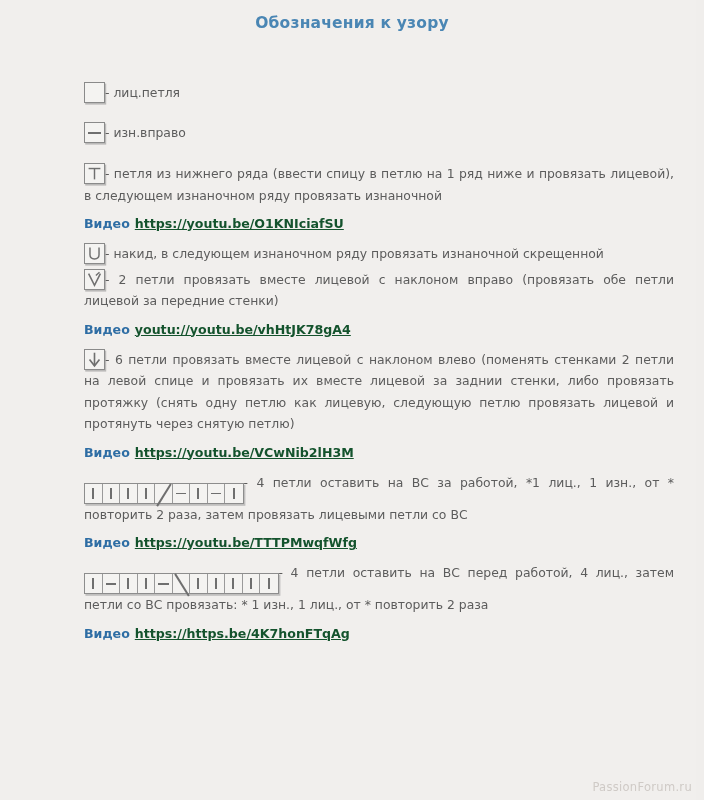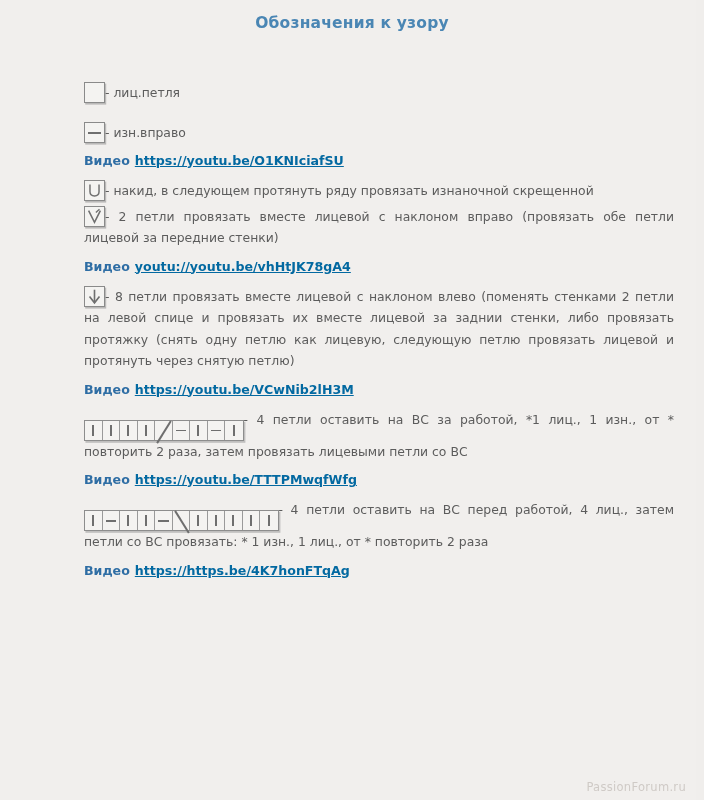--- a/index.html
+++ b/index.html
@@ -87,21 +87,21 @@
     color: #2e6da4;
     font-size: 12.6px;
     font-weight: bold;
     margin: 9px 0 10px 0;
     line-height: 18px;
   }
   .videoline .label {
     margin-right: 5px;
   }
   .videoline .url {
-    color: #0369a1;
+    color: #14532d;
     text-decoration: underline;
   }
   
   .cable {
     display: inline-block;
     vertical-align: -7px;
     border: 1.3px solid #8d8d8d;
     background: #f4f3f1;
     box-shadow: 1.4px 1.8px 0 rgba(120,120,120,0.4);
     height: 21px;
@@ -158,21 +158,21 @@
     left: 50%;
     top: -2px;
     height: 26px;
     width: 1.6px;
     background: #6f6f6f;
     transform: rotate(-32deg);
     transform-origin: center;
   }
   .watermark {
     position: absolute;
-    right: 10px;
+    right: 4px;
     bottom: 6px;
     color: #cfcac6;
     font-size: 11.5px;
     letter-spacing: 0.3px;
     font-family: "DejaVu Sans", sans-serif;
   }
 </style>
 </head>
 <body>
 
@@ -183,43 +183,49 @@
   <div class="content">
 
     <div class="entry">
       <p class="desc nojust"><span class="sym sym-cell"></span><span>- лиц.петля</span></p>
     </div>
 
     <div class="entry" style="margin-top:18px;">
       <p class="desc nojust"><span class="sym sym-cell sym-dash"></span><span>- изн.вправо</span></p>
     </div>
 
+    <div class="entry" style="margin-top:20px;">
+      <p class="desc"><span class="sym sym-cell"><svg class="glyph" viewBox="0 0 21 21">
+              <line x1="4" y1="5" x2="17" y2="5" stroke="#6f6f6f" stroke-width="1.6"></line>
+              <line x1="10.5" y1="5" x2="10.5" y2="17" stroke="#6f6f6f" stroke-width="1.6"></line>
+            </svg></span><span>- петля из нижнего ряда (ввести спицу в петлю на 1 ряд ниже и провязать лицевой), в следующем изнаночном ряду провязать изнаночной</span></p>
+    </div>
 
     <div class="videoline"><span class="label">Видео</span><span class="url">https://youtu.be/O1KNIciafSU</span></div>
 
     <div class="entry">
       <p class="desc nojust"><span class="sym sym-cell"><svg class="glyph" viewBox="0 0 21 21">
               <path d="M5.5 4 L5.5 12 Q5.5 16.5 10.5 16.5 Q15.5 16.5 15.5 12 L15.5 4" fill="none" stroke="#6f6f6f" stroke-width="1.6"></path>
-            </svg></span><span>- накид, в следующем протянуть ряду провязать изнаночной скрещенной</span></p>
+            </svg></span><span>- накид, в следующем изнаночном ряду провязать изнаночной скрещенной</span></p>
     </div>
 
     <div class="entry" style="margin-top:4px;">
       <p class="desc"><span class="sym sym-cell"><svg class="glyph" viewBox="0 0 21 21">
               <path d="M4 4 L10.5 17 L17 4" fill="none" stroke="#6f6f6f" stroke-width="1.7"></path>
               <line x1="12" y1="6" x2="16" y2="2.5" stroke="#6f6f6f" stroke-width="1.5"></line>
             </svg></span><span>- 2 петли провязать вместе лицевой с наклоном вправо (провязать обе петли лицевой за передние стенки)</span></p>
     </div>
 
     <div class="videoline"><span class="label">Видео</span><span class="url">youtu://youtu.be/vhHtJK78gA4</span></div>
 
     <div class="entry">
       <p class="desc"><span class="sym sym-cell"><svg class="glyph" viewBox="0 0 21 21">
               <line x1="10.5" y1="3" x2="10.5" y2="17" stroke="#6f6f6f" stroke-width="1.8"></line>
               <path d="M5 10.5 L10.5 17.5 L16 10.5" fill="none" stroke="#6f6f6f" stroke-width="1.8"></path>
-            </svg></span><span>- 8 петли провязать вместе лицевой с наклоном влево (поменять стенками 2 петли на левой спице и провязать их вместе лицевой за заднии стенки, либо провязать протяжку (снять одну петлю как лицевую, следующую петлю провязать лицевой и протянуть через снятую петлю)</span></p>
+            </svg></span><span>- 6 петли провязать вместе лицевой с наклоном влево (поменять стенками 2 петли на левой спице и провязать их вместе лицевой за заднии стенки, либо провязать протяжку (снять одну петлю как лицевую, следующую петлю провязать лицевой и протянуть через снятую петлю)</span></p>
     </div>
 
     <div class="videoline"><span class="label">Видео</span><span class="url">https://youtu.be/VCwNib2lH3M</span></div>
 
     <div class="entry">
       <p class="desc"><span class="cable"><span class="cab-cell cab-v"></span><span class="cab-cell cab-v"></span><span class="cab-cell cab-v"></span><span class="cab-cell cab-v"></span><span class="cab-cell cab-slash"></span><span class="cab-cell cab-d"></span><span class="cab-cell cab-v"></span><span class="cab-cell cab-d"></span><span class="cab-cell cab-v"></span></span><span>- 4 петли оставить на ВС за работой, *1 лиц., 1 изн., от * повторить 2 раза, затем провязать лицевыми петли со ВС</span></p>
     </div>
 
     <div class="videoline"><span class="label">Видео</span><span class="url">https://youtu.be/TTTPMwqfWfg</span></div>
 

